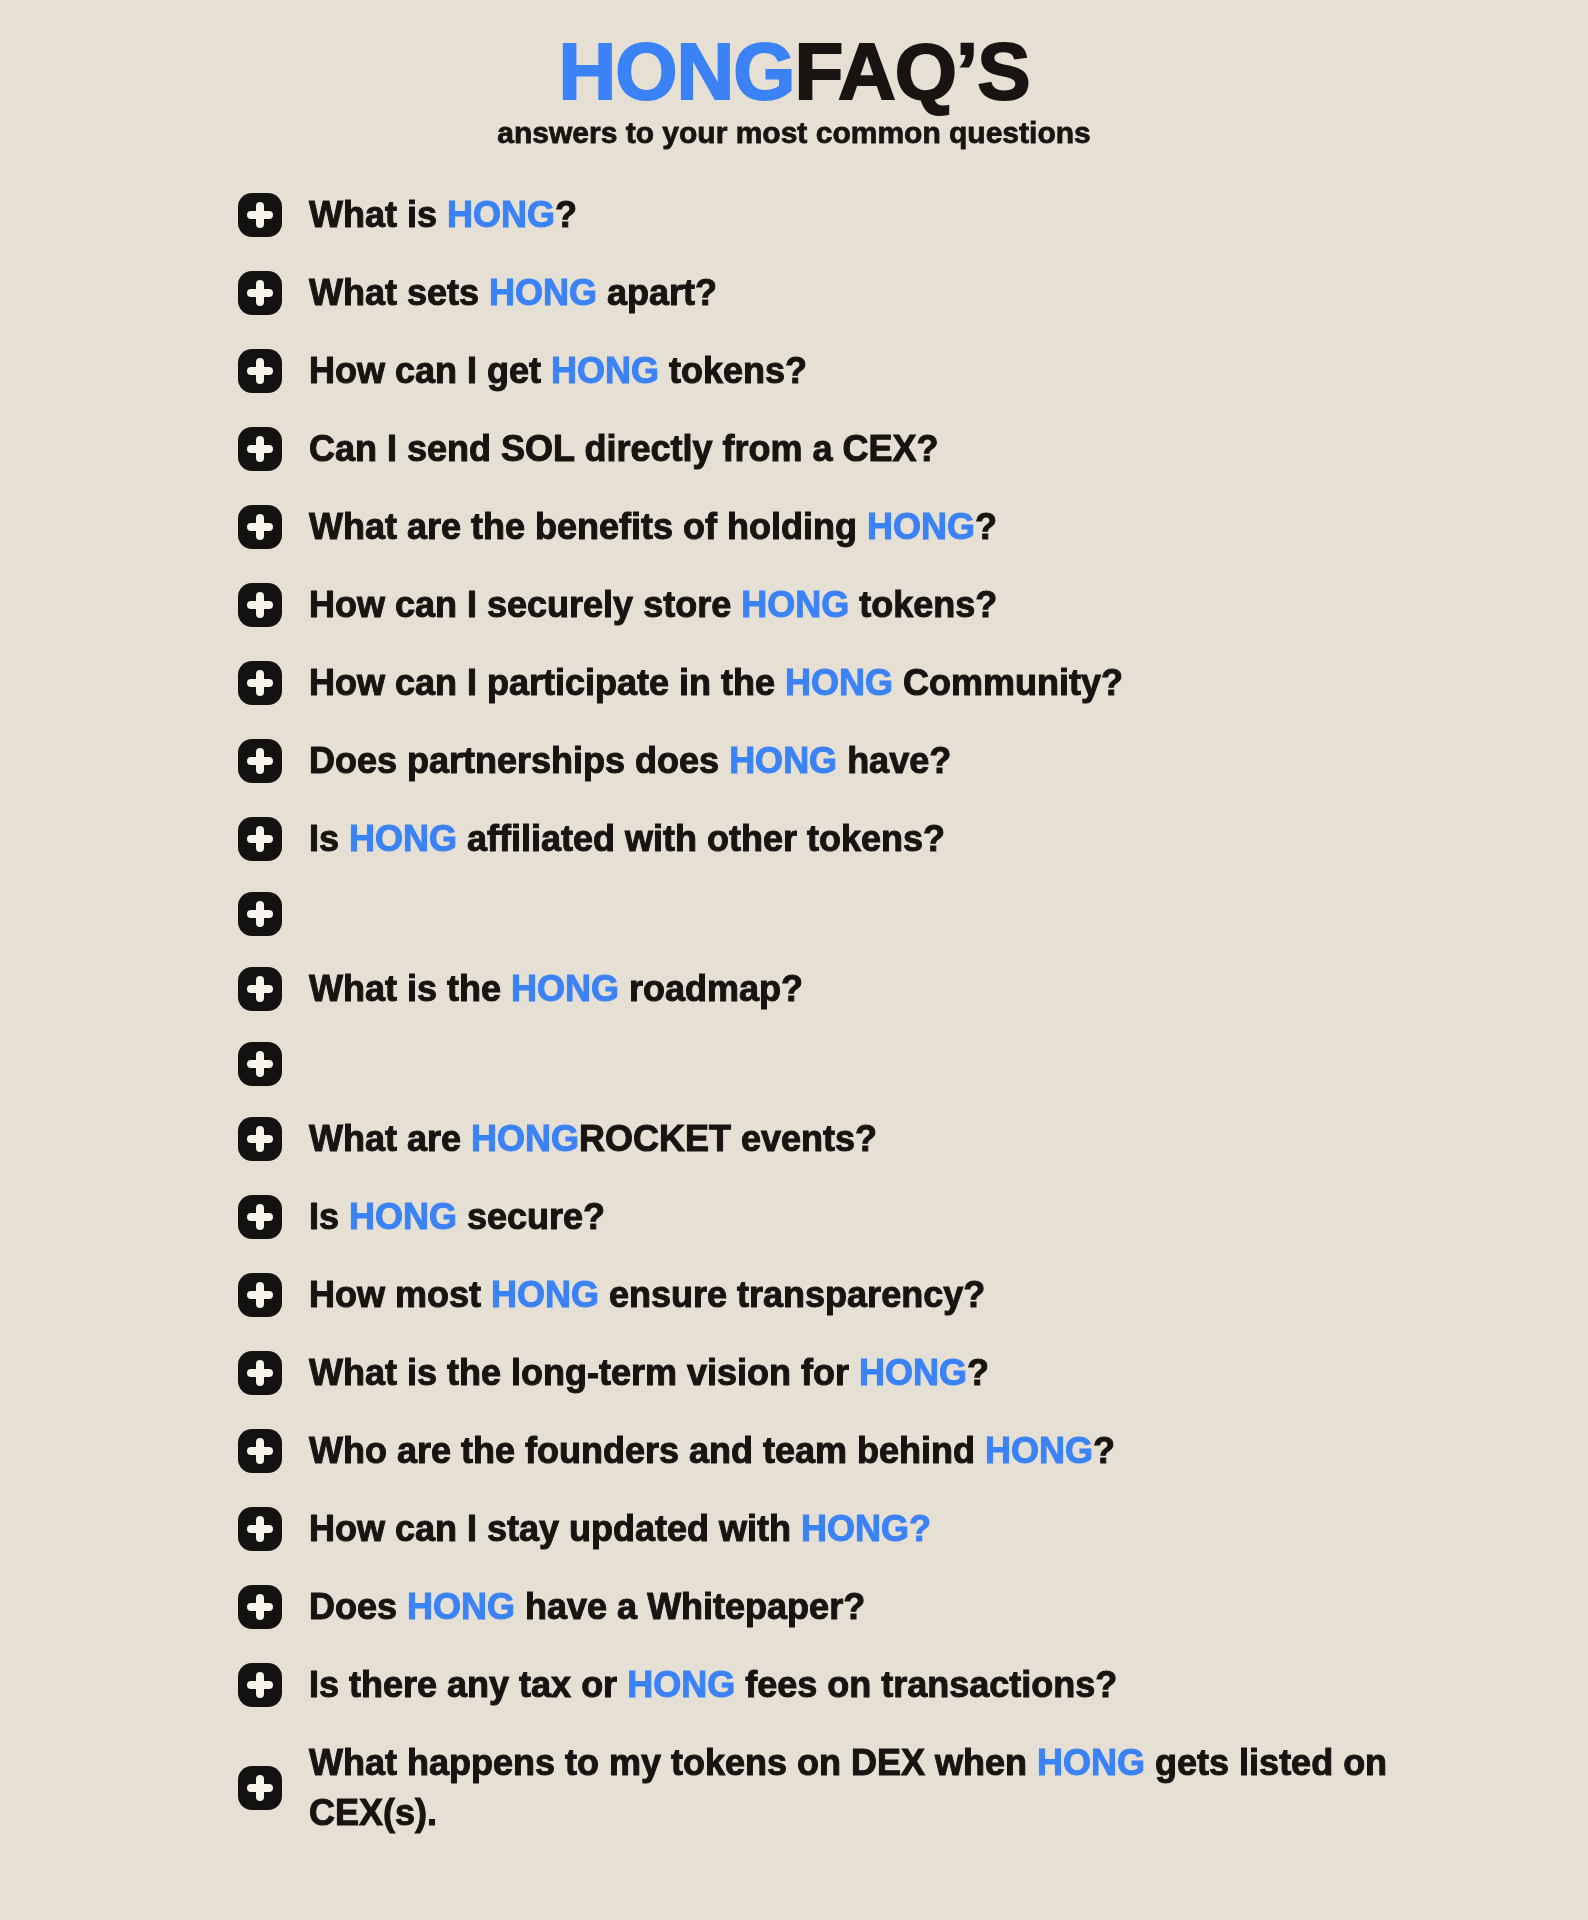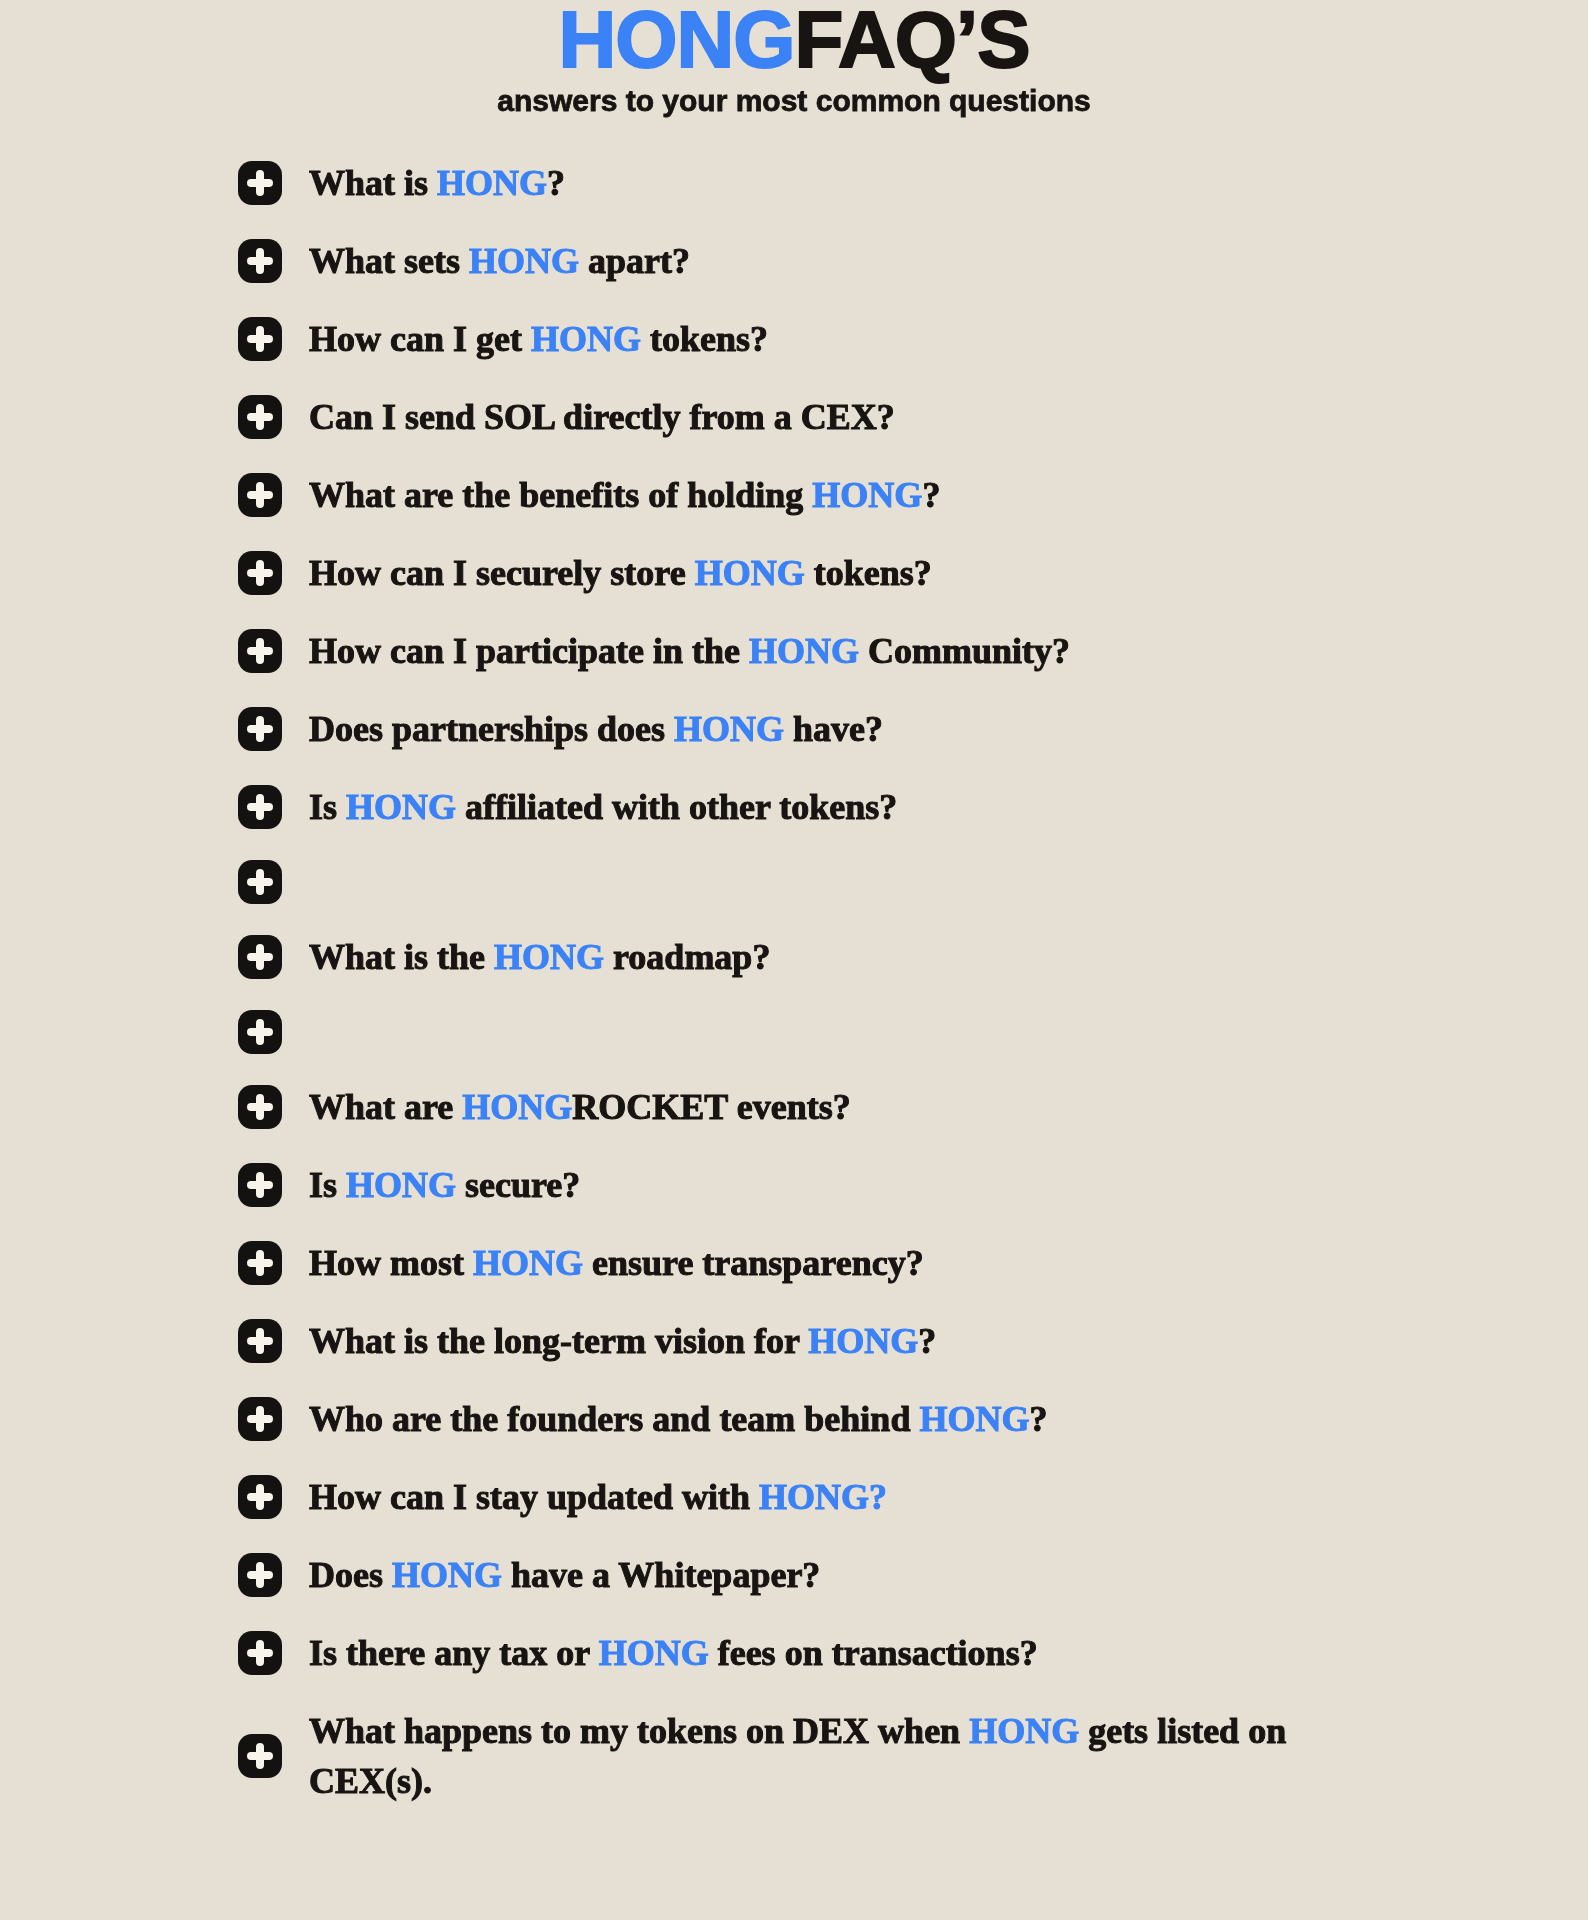--- a/index.html
+++ b/index.html
@@ -10,20 +10,21 @@
   }
   .page {
     position: relative;
     width: 1588px;
     height: 1920px;
     background: #e6e0d4;
     overflow: hidden;
   }
   .title {
     margin: 0;
+    padding-top: 32px;
     text-align: center;
     font-size: 80px;
     line-height: 1.0;
     font-weight: 700;
     letter-spacing: -1px;
     color: #171411;
     -webkit-text-stroke: 2px currentColor;
   }
   .title .accent { color: var(--accent, #3b82f6); }
   .subtitle {
@@ -67,21 +68,20 @@
     left: 18px; top: 9px;
   }
   .q {
     font-size: 36px;
     font-weight: 700;
     line-height: 50px;
     letter-spacing: 0px;
     color: #171411;
     -webkit-text-stroke: 1px currentColor;
     max-width: 1200px;
-    font-family: Liberation Serif, serif;
   }
   .qline { display: block; white-space: nowrap; }
   .q .accent { color: var(--accent, #3b82f6); }
 </style>
 </head>
 <body style="background: rgb(230, 224, 212);">
 
 <div class="page">
   <h1 class="title"><span class="accent">HONG</span><span>FAQ’S</span></h1>
   <div class="subtitle">answers to your most common questions</div>

